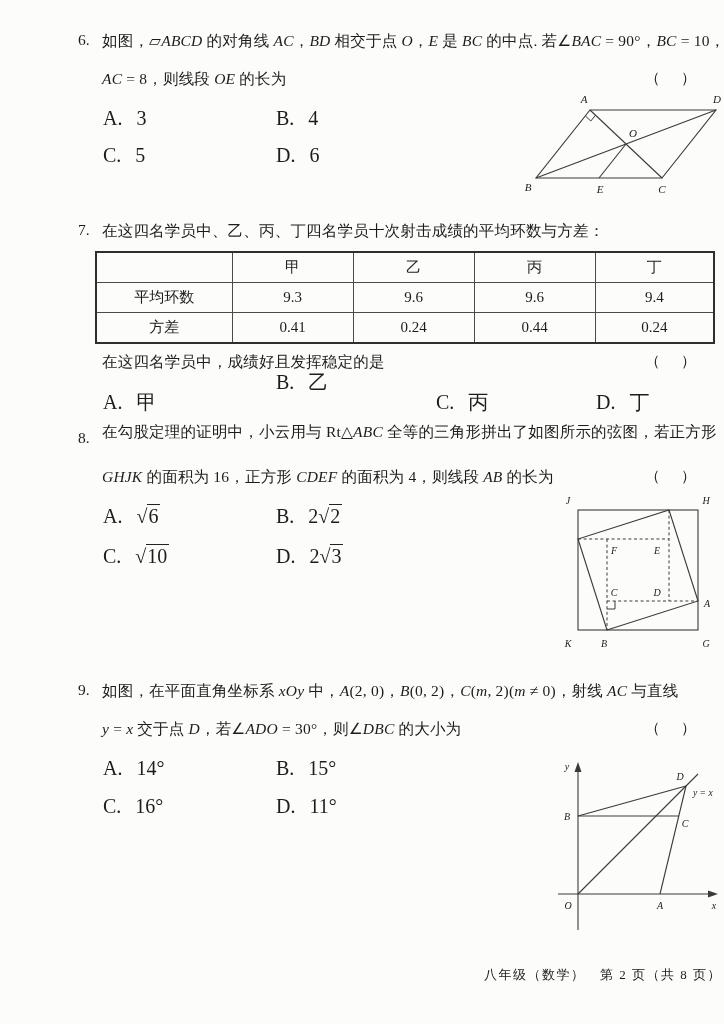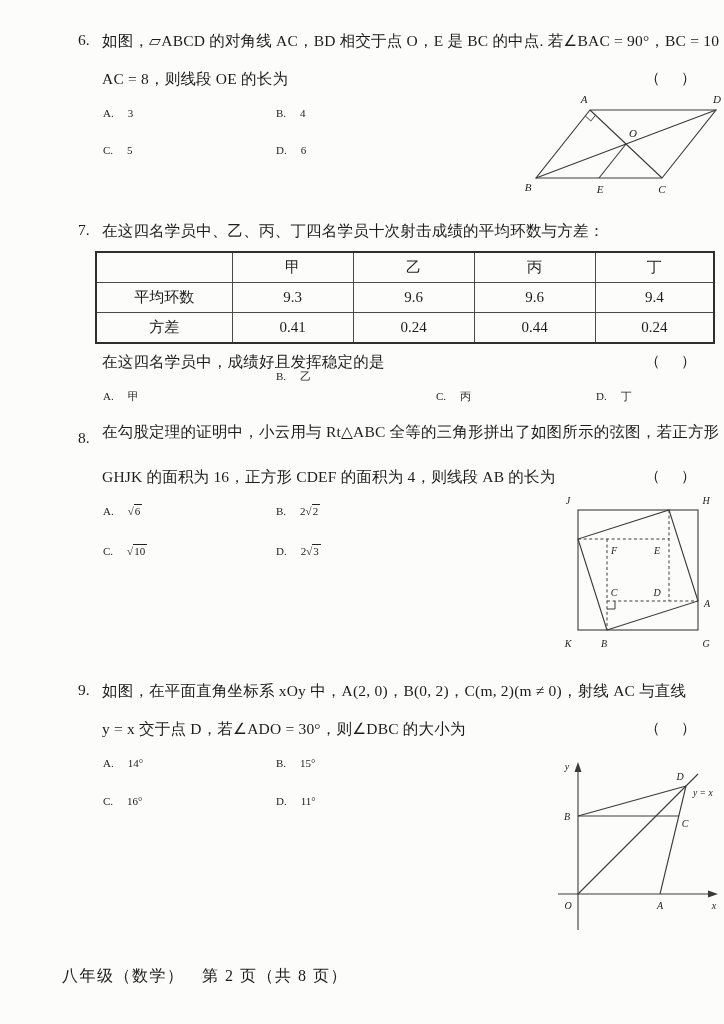--- a/index.html
+++ b/index.html
@@ -5,32 +5,32 @@
   html,body{margin:0;padding:0;background:#e9e9e9;}
   .page{
     position:relative;width:724px;height:1024px;margin:0 auto;
     background:#fcfcfb;color:#1c1c1c;overflow:hidden;
     font-family:"Liberation Serif","DejaVu Serif","DejaVu Sans",serif;
   }
   .abs{position:absolute;white-space:nowrap;}
   .qnum{font-size:15.5px;}
   .stem{font-size:15.5px;letter-spacing:.2px;}
   .bracket{font-size:15px;letter-spacing:3px;}
-  .opt{font-size:11px;}
+  .opt{font-size:20px;}
   .opt-label{display:inline-block;margin-right:14px;}
-  .p-m{}
+  .p-m{font-style:italic;}
   .p-n{font-family:"Liberation Serif","DejaVu Sans",serif;}
   .p-rad{white-space:nowrap;}
   .rad-sign{font-family:"Liberation Serif","DejaVu Sans",serif;}
   .rad-body{border-top:1.2px solid #222;padding:0 2px 0 1px;}
   table.scores{border-collapse:collapse;table-layout:fixed;border:2px solid #2f2f2f;}
   table.scores td{border:1px solid #4a4a4a;text-align:center;vertical-align:middle;
     font-size:15px;height:29px;padding:0;}
-  .footer{position:absolute;top:966px;left:0;width:722px;text-align:left;
-    font-size:16px;text-indent:62px;letter-spacing:1.5px;}
+  .footer{position:absolute;top:966px;left:0;width:722px;text-align:right;
+    font-size:13px;text-indent:62px;letter-spacing:1.5px;}
   svg{position:absolute;overflow:visible;}
   svg .ln{stroke:#3a3a3a;stroke-width:1.1;fill:none;}
   svg .thin{stroke:#3a3a3a;stroke-width:1;fill:none;}
   svg .dash{stroke:#3a3a3a;stroke-width:1;fill:none;stroke-dasharray:3 2.6;}
   svg .arrow{fill:#3a3a3a;stroke:none;}
   svg text{font-size:11px;font-style:italic;fill:#222;
     font-family:"Liberation Serif","DejaVu Serif",serif;}
   svg text.s10{font-size:10px;}
   svg text.s95{font-size:9.5px;}
 </style>

